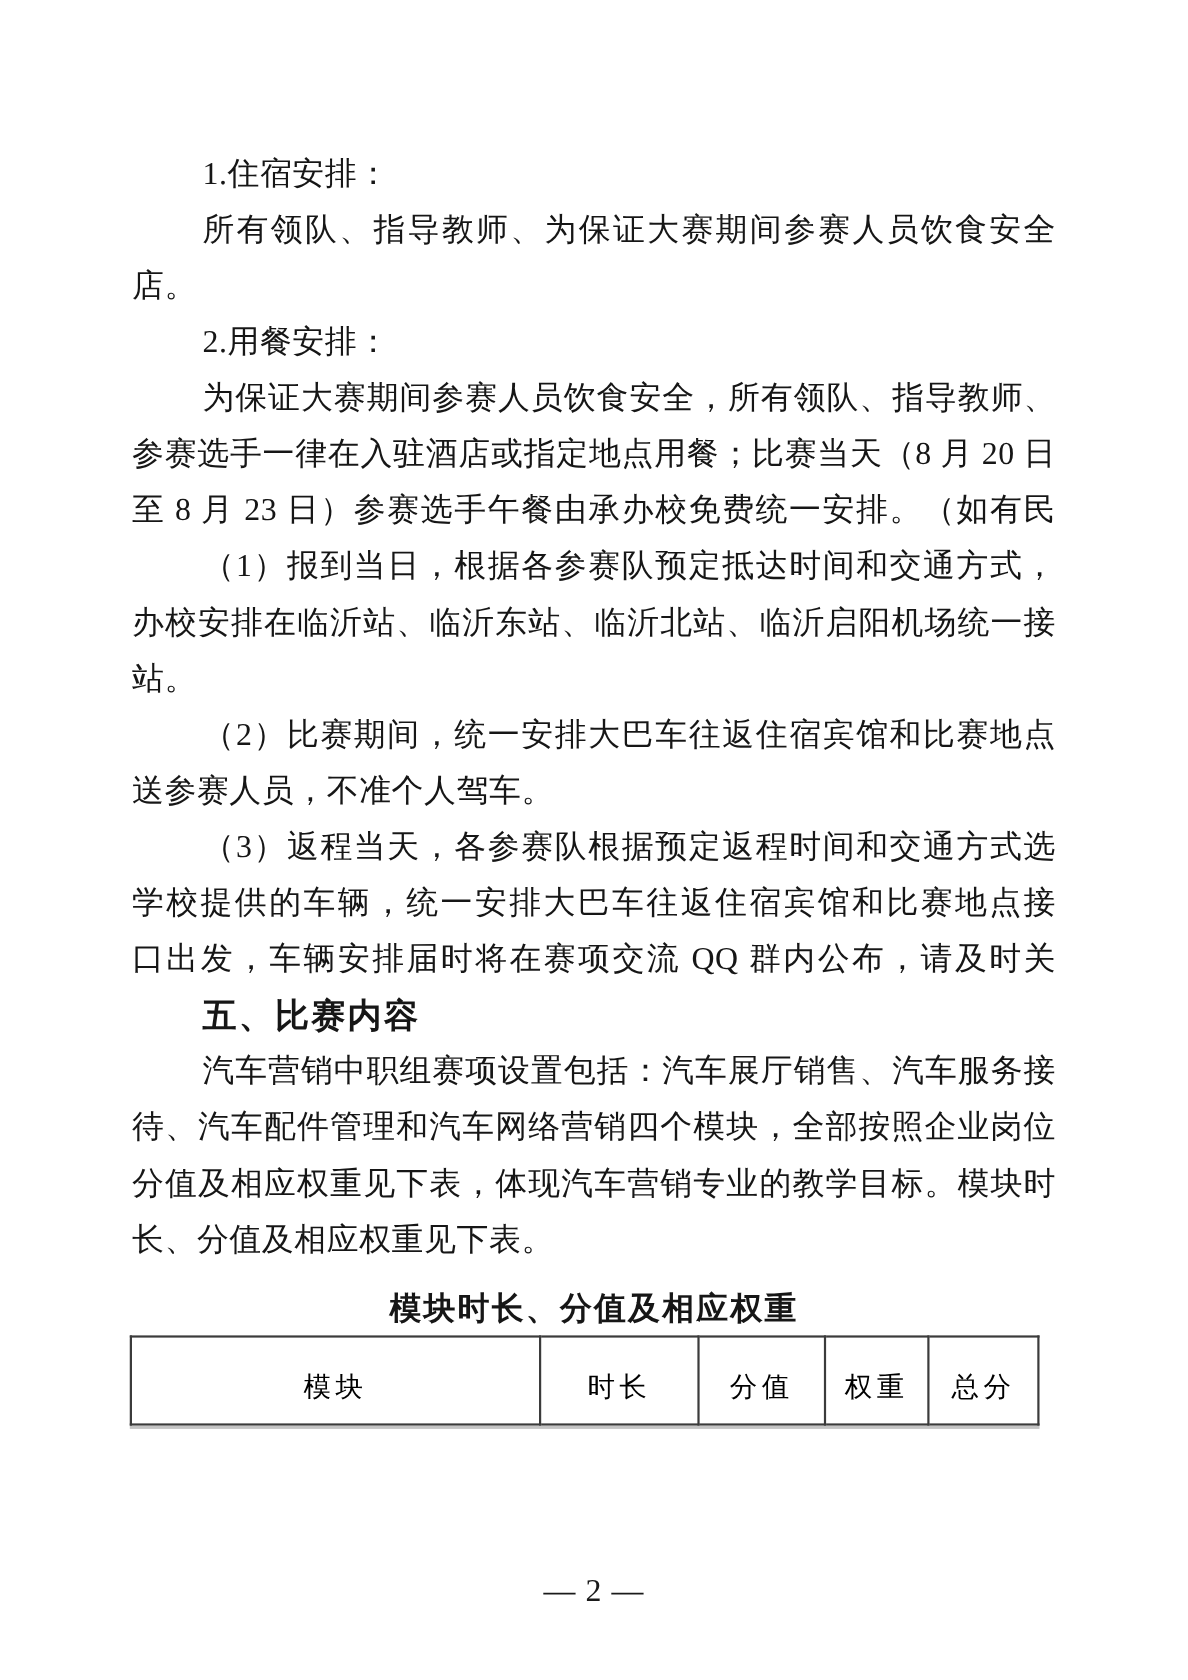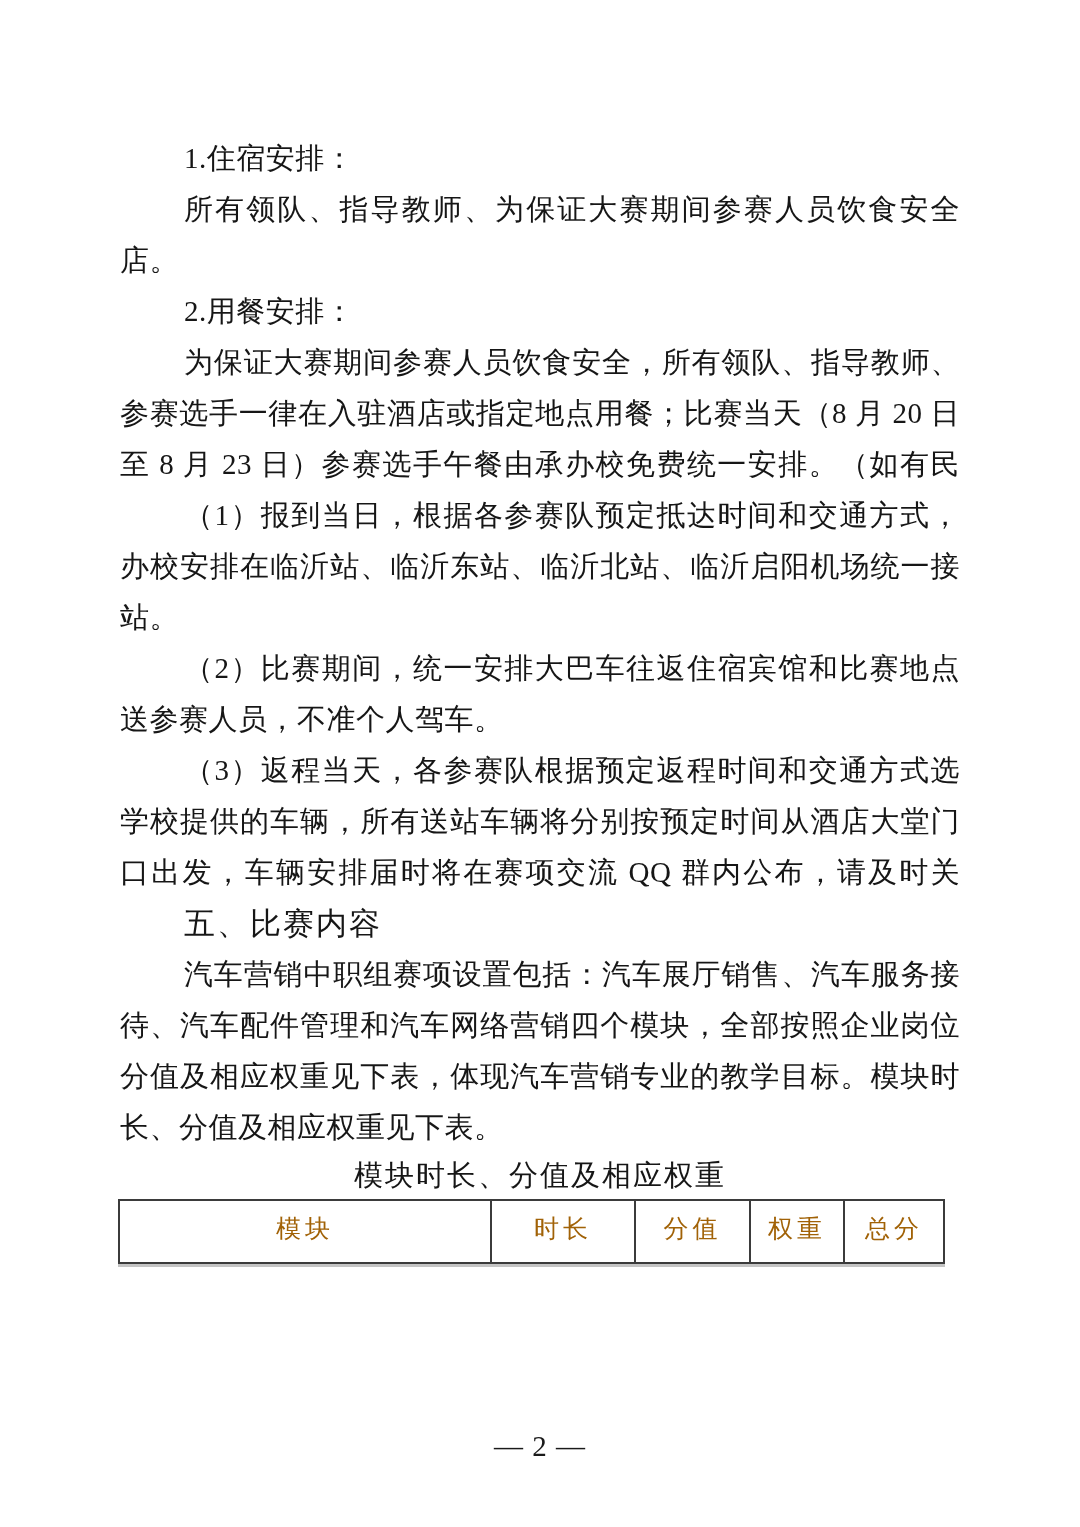--- a/index.html
+++ b/index.html
@@ -30,51 +30,52 @@
     text-align: justify;
     text-align-last: left;
     text-justify: inter-character;
     letter-spacing: 0.5px;
     white-space: pre-wrap;
   }
   .line.full { text-align-last: justify; }
   .line.indent { text-indent: 64px; }
   .line.heading {
     font-family: "Liberation Sans", sans-serif;
-    font-weight: normal;
+    font-weight: bold;
     font-size: 31px;
     letter-spacing: 2px;
   }
   .table-title {
     font-size: 29px;
     line-height: 44px;
     height: 44px;
-    font-weight: normal;
+    font-weight: bold;
     text-align: center;
     text-align-last: center;
     letter-spacing: 2px;
+    margin-top: 15px;
   }
   .mod-table {
     width: 815px;
     margin-left: -2px;
     margin-top: 2px;
     border-collapse: collapse;
     table-layout: fixed;
     box-shadow: 0 3px 0 0 #c4c4c4;
   }
   .mod-table th {
     border: 2px solid #3b3b3b;
     height: 55px;
     font-weight: normal;
     font-size: 25px;
     letter-spacing: 4px;
     text-align: center;
     vertical-align: middle;
-    padding: 0 0 6px 0;
-    color: #a16207;
+    padding: 17px 0 6px 0;
+    color: #000000;
   }
   .col-module { width: 370px; }
   .col-duration { width: 142px; }
   .col-score { width: 113px; }
   .col-weight { width: 92px; }
   .col-total { width: 98px; }
   .footer {
     position: absolute;
     top: 1430px;
     left: 0;
@@ -96,21 +97,21 @@
     <div class="line indent">2.用餐安排：</div>
     <div class="line indent full">为保证大赛期间参赛人员饮食安全，所有领队、指导教师、</div>
     <div class="line full">参赛选手一律在入驻酒店或指定地点用餐；比赛当天（8 月 20 日</div>
     <div class="line full">至 8 月 23 日）参赛选手午餐由承办校免费统一安排。（如有民族</div>
     <div class="line indent full">（1）报到当日，根据各参赛队预定抵达时间和交通方式，承</div>
     <div class="line full">办校安排在临沂站、临沂东站、临沂北站、临沂启阳机场统一接</div>
     <div class="line">站。</div>
     <div class="line indent full">（2）比赛期间，统一安排大巴车往返住宿宾馆和比赛地点接</div>
     <div class="line">送参赛人员，不准个人驾车。</div>
     <div class="line indent full">（3）返程当天，各参赛队根据预定返程时间和交通方式选择</div>
-    <div class="line full">学校提供的车辆，所有送站车辆将分别按预定时间从酒店大堂门</div>
+    <div class="line full">学校提供的车辆，统一安排大巴车往返住宿宾馆和比赛地点接</div>
     <div class="line full">口出发，车辆安排届时将在赛项交流 QQ 群内公布，请及时关注。</div>
     <div class="line indent heading">五、比赛内容</div>
     <div class="line indent full">汽车营销中职组赛项设置包括：汽车展厅销售、汽车服务接</div>
     <div class="line full">待、汽车配件管理和汽车网络营销四个模块，全部按照企业岗位</div>
     <div class="line full">分值及相应权重见下表，体现汽车营销专业的教学目标。模块时</div>
     <div class="line">长、分值及相应权重见下表。</div>
 
     <div class="table-title">模块时长、分值及相应权重</div>
 
     <table class="mod-table">

